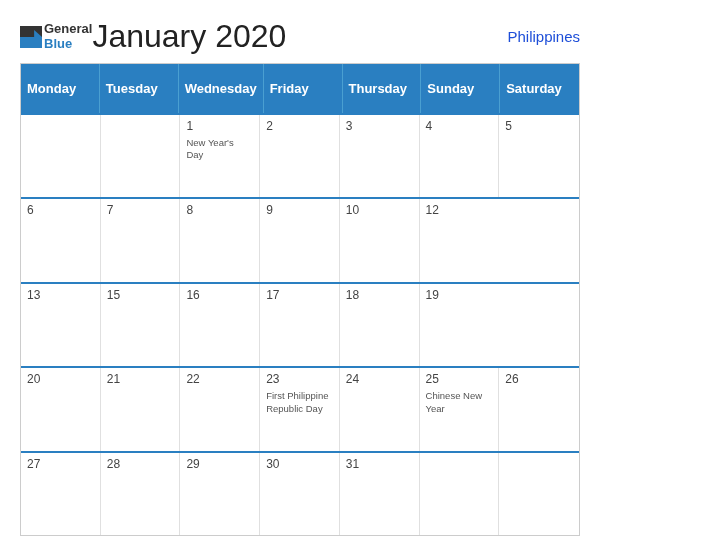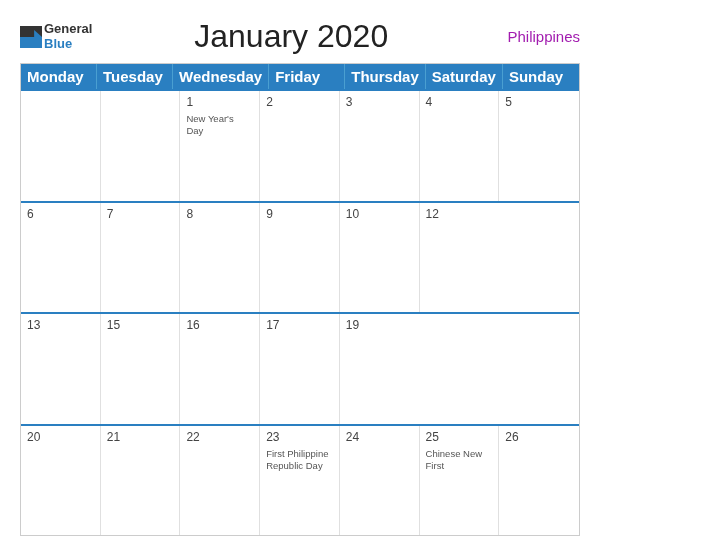--- a/index.html
+++ b/index.html
@@ -37,45 +37,45 @@
     .logo-blue { color: #2a7fc1; font-size: 13px; font-weight: bold; }
     .logo-icon {
       width: 22px;
       height: 22px;
       margin-right: 2px;
     }
     .title {
       font-size: 32px;
       font-weight: normal;
       color: #222;
-      text-align: center;
+      text-align: left;
       flex: 1;
     }
     .country {
       font-size: 15px;
-      color: #a21caf;
+      color: #1d4ed8;
       min-width: 90px;
       text-align: right;
     }
     .calendar {
       flex: 1;
       display: flex;
       flex-direction: column;
       border: 1px solid #ccc;
     }
     .cal-header {
       display: grid;
       grid-template-columns: repeat(7, 1fr);
       background: #2a7fc1;
     }
     .cal-header-cell {
       color: #fff;
-      font-size: 15px;
+      font-size: 13px;
       font-weight: bold;
-      padding: 4px 6px;
+      padding: 17px 6px;
       text-align: left;
       border-right: 1px solid #4a9fd1;
     }
     .cal-header-cell:last-child { border-right: none; }
     .cal-body {
       flex: 1;
       display: flex;
       flex-direction: column;
     }
     .cal-row {
@@ -128,22 +128,22 @@
     <div class="country">Philippines</div>
   </div>
 
   <div class="calendar">
     <div class="cal-header">
       <div class="cal-header-cell">Monday</div>
       <div class="cal-header-cell">Tuesday</div>
       <div class="cal-header-cell">Wednesday</div>
       <div class="cal-header-cell">Friday</div>
       <div class="cal-header-cell">Thursday</div>
+      <div class="cal-header-cell">Sunday</div>
       <div class="cal-header-cell">Saturday</div>
-      <div class="cal-header-cell">Sunday</div>
     </div>
     <div class="cal-body">
 
       <div class="cal-row">
         <div class="cal-cell empty"></div>
         <div class="cal-cell empty"></div>
         <div class="cal-cell">
           <span class="day-num">1</span>
           <span class="holiday">New Year's Day</span>
         </div>
@@ -189,20 +189,23 @@
         <div class="cal-cell">
           <span class="day-num">15</span>
         </div>
         <div class="cal-cell">
           <span class="day-num">16</span>
         </div>
         <div class="cal-cell">
           <span class="day-num">17</span>
         </div>
         <div class="cal-cell">
+          <span class="day-num">18</span>
+        </div>
+        <div class="cal-cell">
           <span class="day-num">19</span>
         </div>
       </div>
 
       <div class="cal-row">
         <div class="cal-cell">
           <span class="day-num">20</span>
         </div>
         <div class="cal-cell">
           <span class="day-num">21</span>
@@ -212,22 +215,41 @@
         </div>
         <div class="cal-cell">
           <span class="day-num">23</span>
           <span class="holiday">First Philippine Republic Day</span>
         </div>
         <div class="cal-cell">
           <span class="day-num">24</span>
         </div>
         <div class="cal-cell">
           <span class="day-num">25</span>
-          <span class="holiday">Chinese New First</span>
+          <span class="holiday">Chinese New Year</span>
         </div>
         <div class="cal-cell">
           <span class="day-num">26</span>
         </div>
       </div>
 
+      <div class="cal-row">
+        <div class="cal-cell">
+          <span class="day-num">27</span>
+        </div>
+        <div class="cal-cell">
+          <span class="day-num">28</span>
+        </div>
+        <div class="cal-cell">
+          <span class="day-num">29</span>
+        </div>
+        <div class="cal-cell">
+          <span class="day-num">30</span>
+        </div>
+        <div class="cal-cell">
+          <span class="day-num">31</span>
+        </div>
+        <div class="cal-cell empty"></div>
+        <div class="cal-cell empty"></div>
+      </div>
     </div>
   </div>
 </div>
 
 </body></html>

